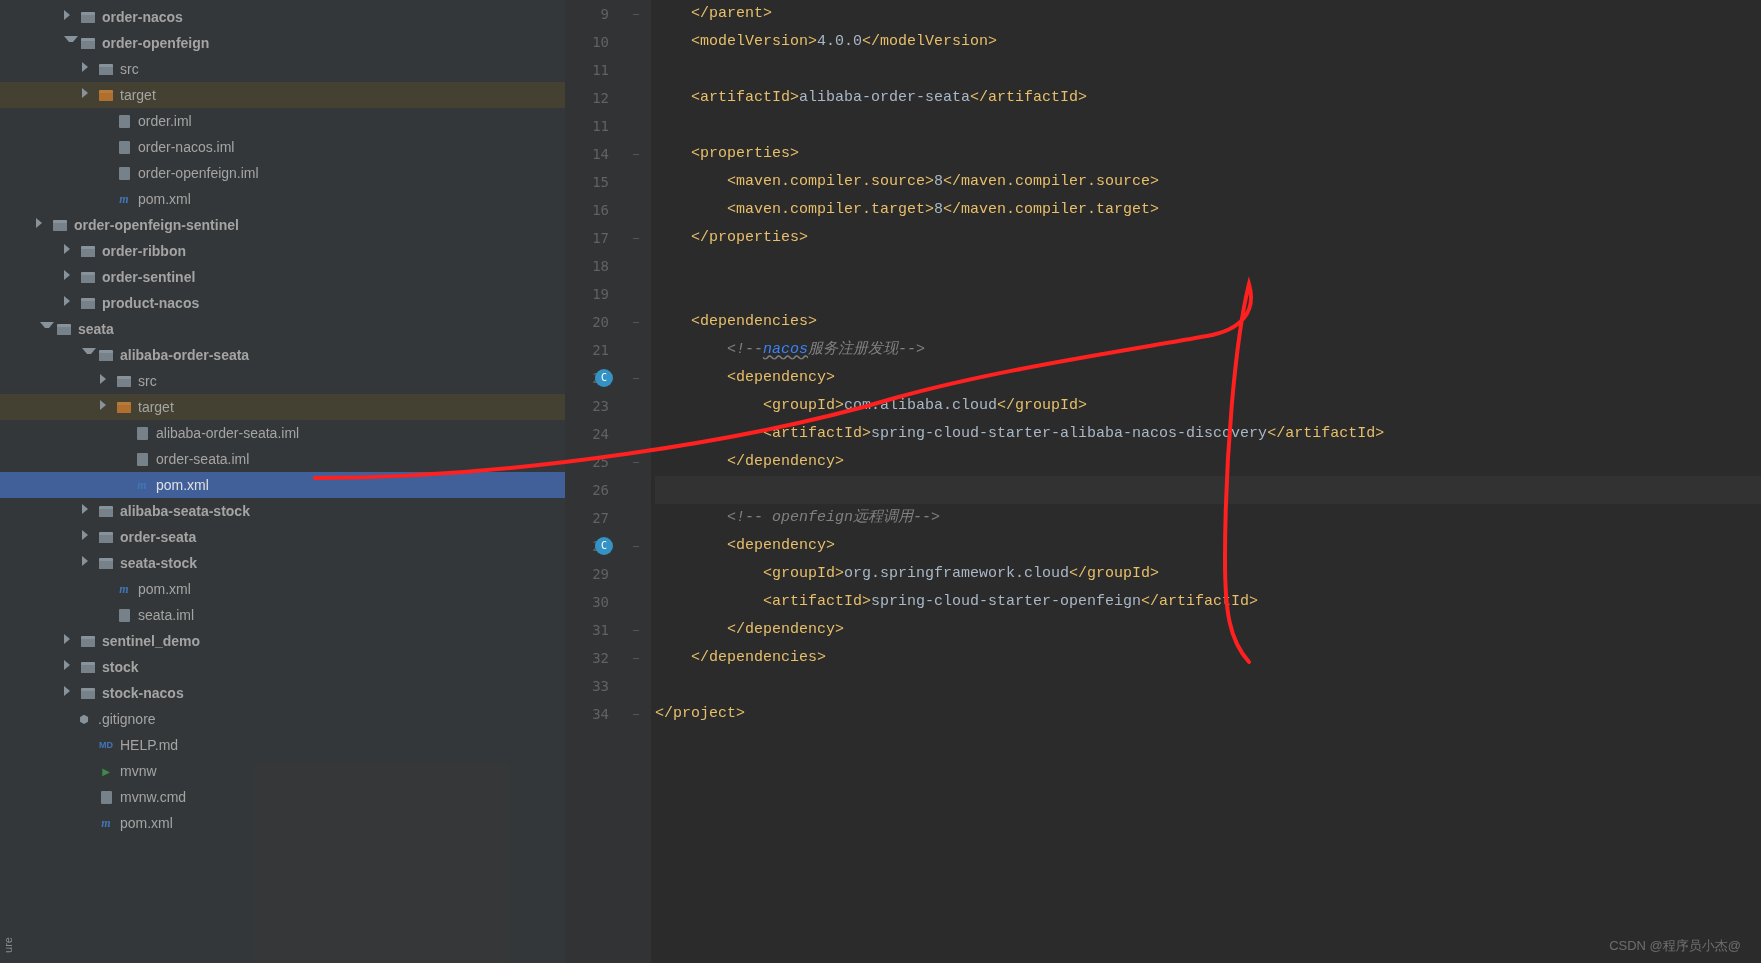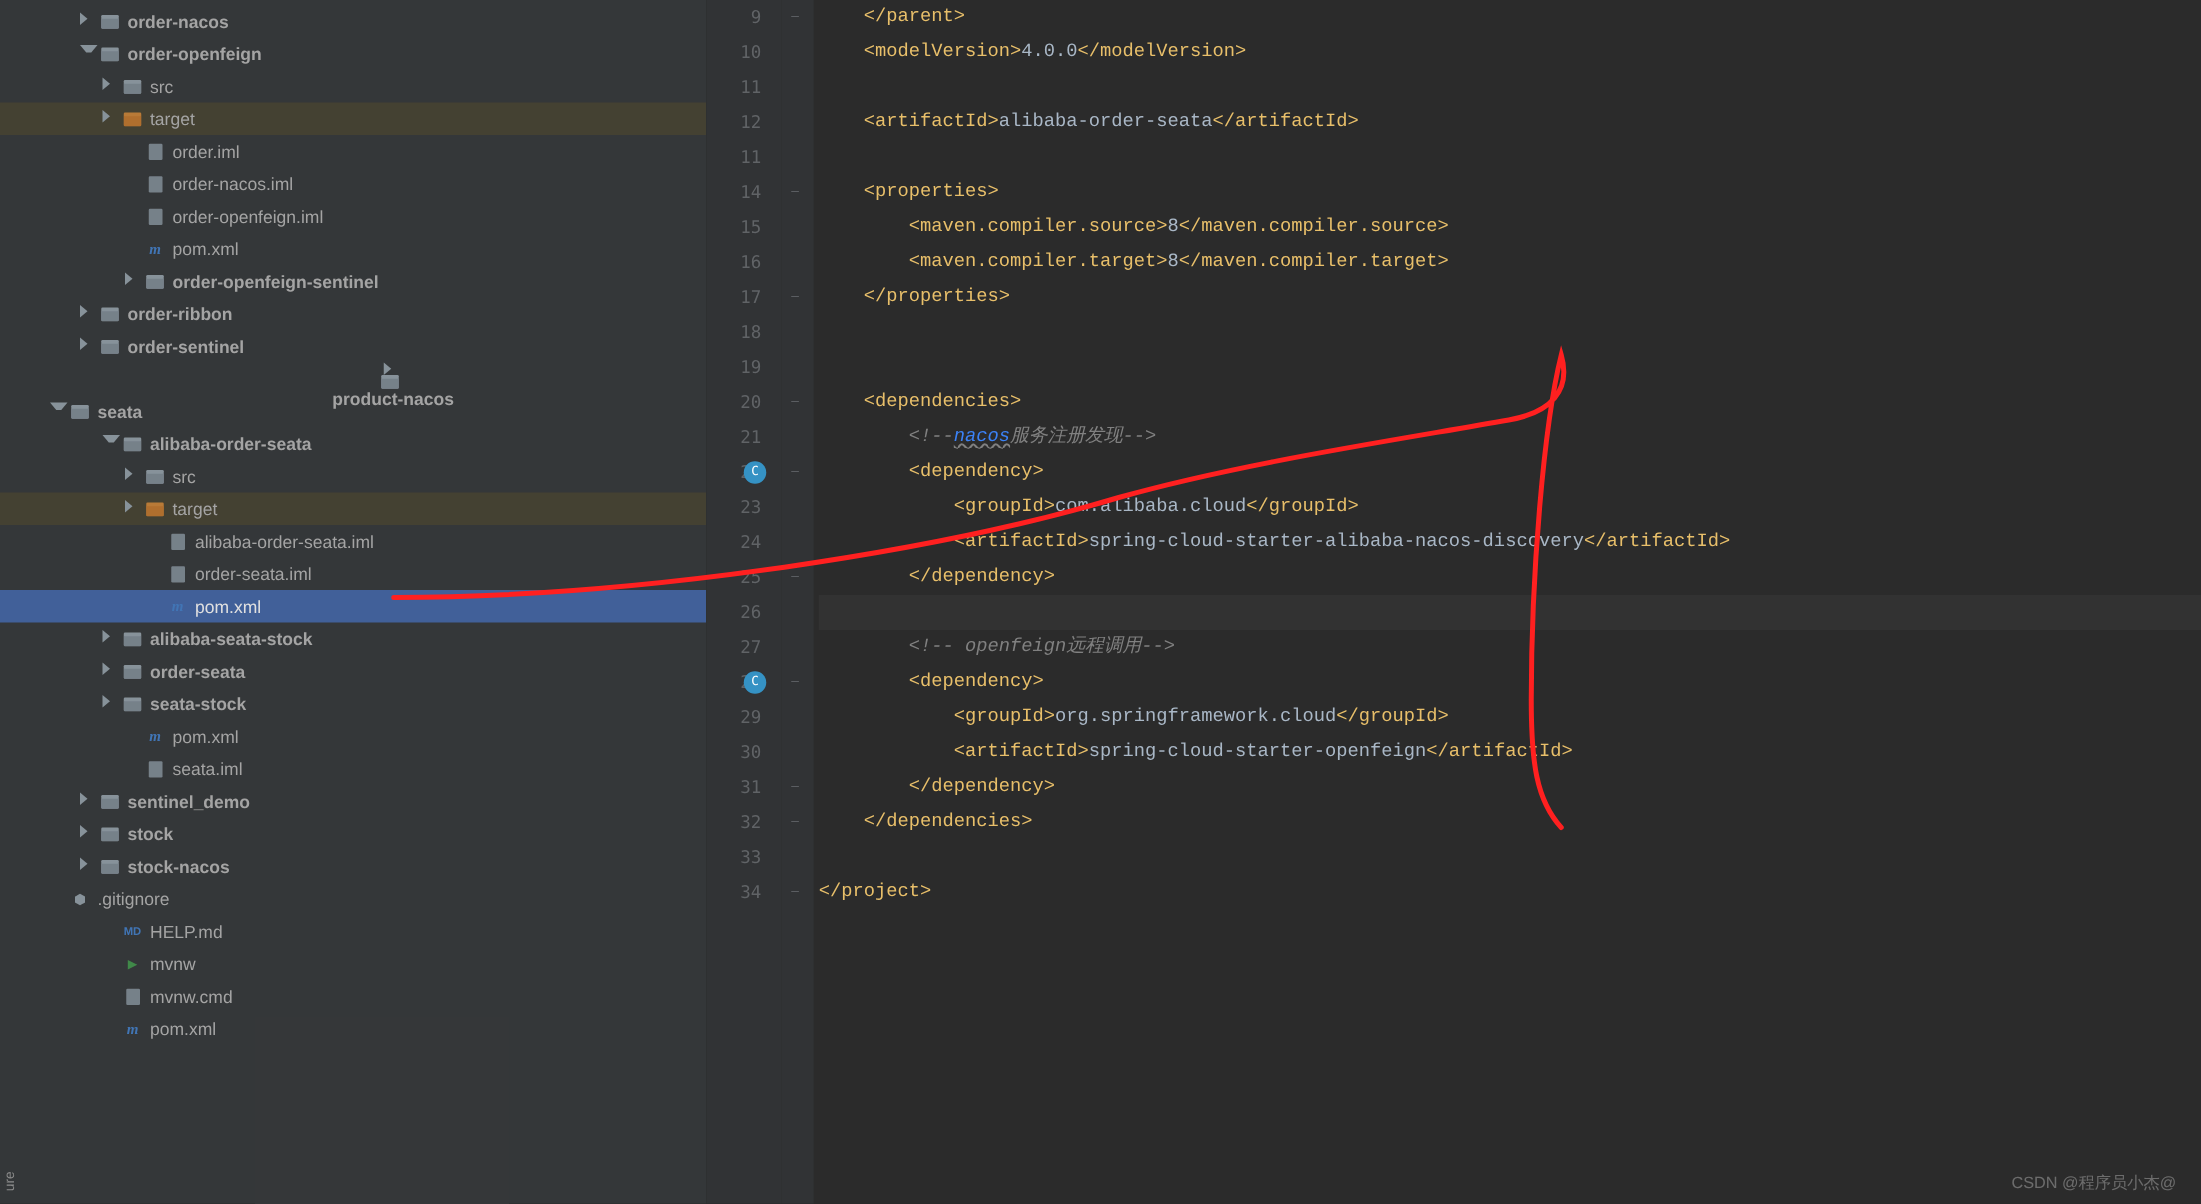--- a/index.html
+++ b/index.html
@@ -95,36 +95,36 @@
       <div class="tree-row" style="padding-left: 100px;">
         <span class="arrow none"></span>
         <span class="ic ic-file"></span>
         <span class="label">order-openfeign.iml</span>
       </div>
       <div class="tree-row" style="padding-left: 100px;">
         <span class="arrow none"></span>
         <span class="ic ic-m"></span>
         <span class="label">pom.xml</span>
       </div>
-      <div class="tree-row" style="padding-left: 100px;">
+      <div class="tree-row" style="padding-left: 36px;">
         <span class="arrow right"></span>
         <span class="ic ic-folder"></span>
         <span class="label" style="font-weight: bold;">order-openfeign-sentinel</span>
       </div>
       <div class="tree-row" style="padding-left: 64px;">
         <span class="arrow right"></span>
         <span class="ic ic-folder"></span>
         <span class="label" style="font-weight: bold;">order-ribbon</span>
       </div>
       <div class="tree-row" style="padding-left: 64px;">
         <span class="arrow right"></span>
         <span class="ic ic-folder"></span>
         <span class="label" style="font-weight: bold;">order-sentinel</span>
       </div>
-      <div class="tree-row" style="padding-left: 64px; flex-direction: column;">
+      <div class="tree-row" style="padding-left: 64px;">
         <span class="arrow right"></span>
         <span class="ic ic-folder"></span>
         <span class="label" style="font-weight: bold;">product-nacos</span>
       </div>
       <div class="tree-row" style="padding-left: 40px; text-align: center;">
         <span class="arrow down"></span>
         <span class="ic ic-folder"></span>
         <span class="label" style="font-weight: bold;">seata</span>
       </div>
       <div class="tree-row" style="padding-left: 82px;">
@@ -190,21 +190,21 @@
       <div class="tree-row" style="padding-left: 64px;">
         <span class="arrow right"></span>
         <span class="ic ic-folder"></span>
         <span class="label" style="font-weight: bold;">stock</span>
       </div>
       <div class="tree-row" style="padding-left: 64px;">
         <span class="arrow right"></span>
         <span class="ic ic-folder"></span>
         <span class="label" style="font-weight: bold;">stock-nacos</span>
       </div>
-      <div class="tree-row" style="padding-left: 40px;">
+      <div class="tree-row" style="padding-left: 60px;">
         <span class="arrow none"></span>
         <span class="ic ic-git"></span>
         <span class="label">.gitignore</span>
       </div>
       <div class="tree-row" style="padding-left: 82px;">
         <span class="arrow none"></span>
         <span class="ic ic-md"></span>
         <span class="label">HELP.md</span>
       </div>
       <div class="tree-row" style="padding-left: 82px;">

